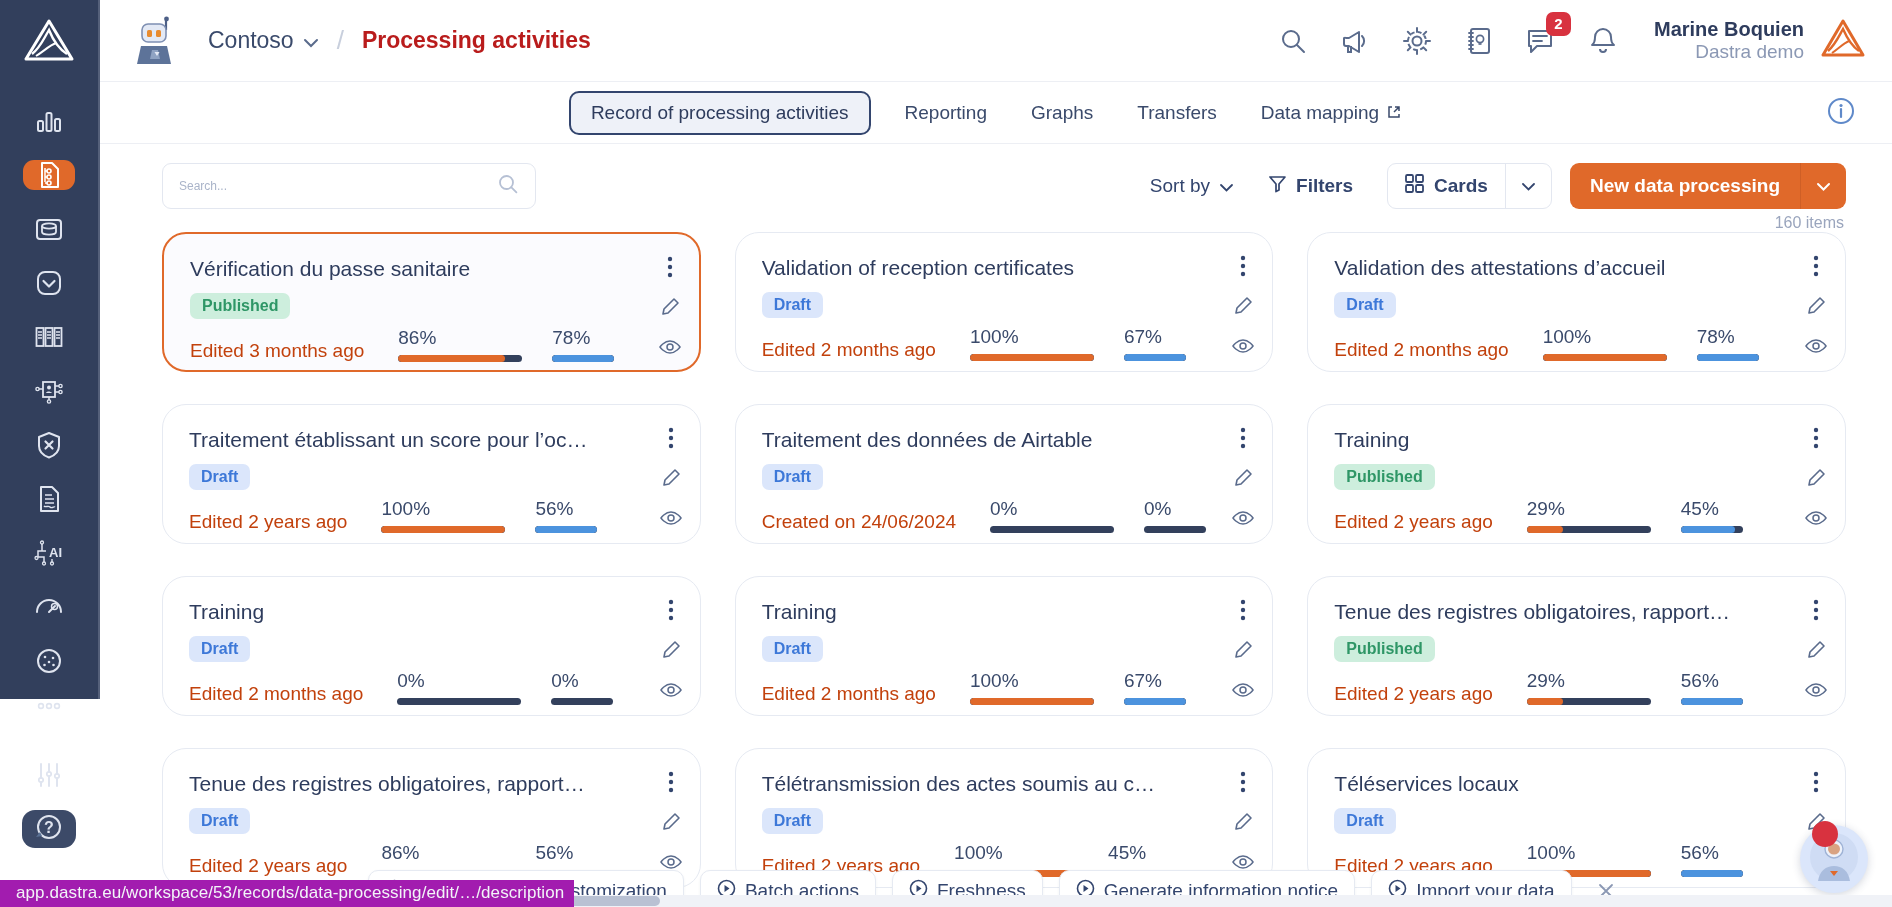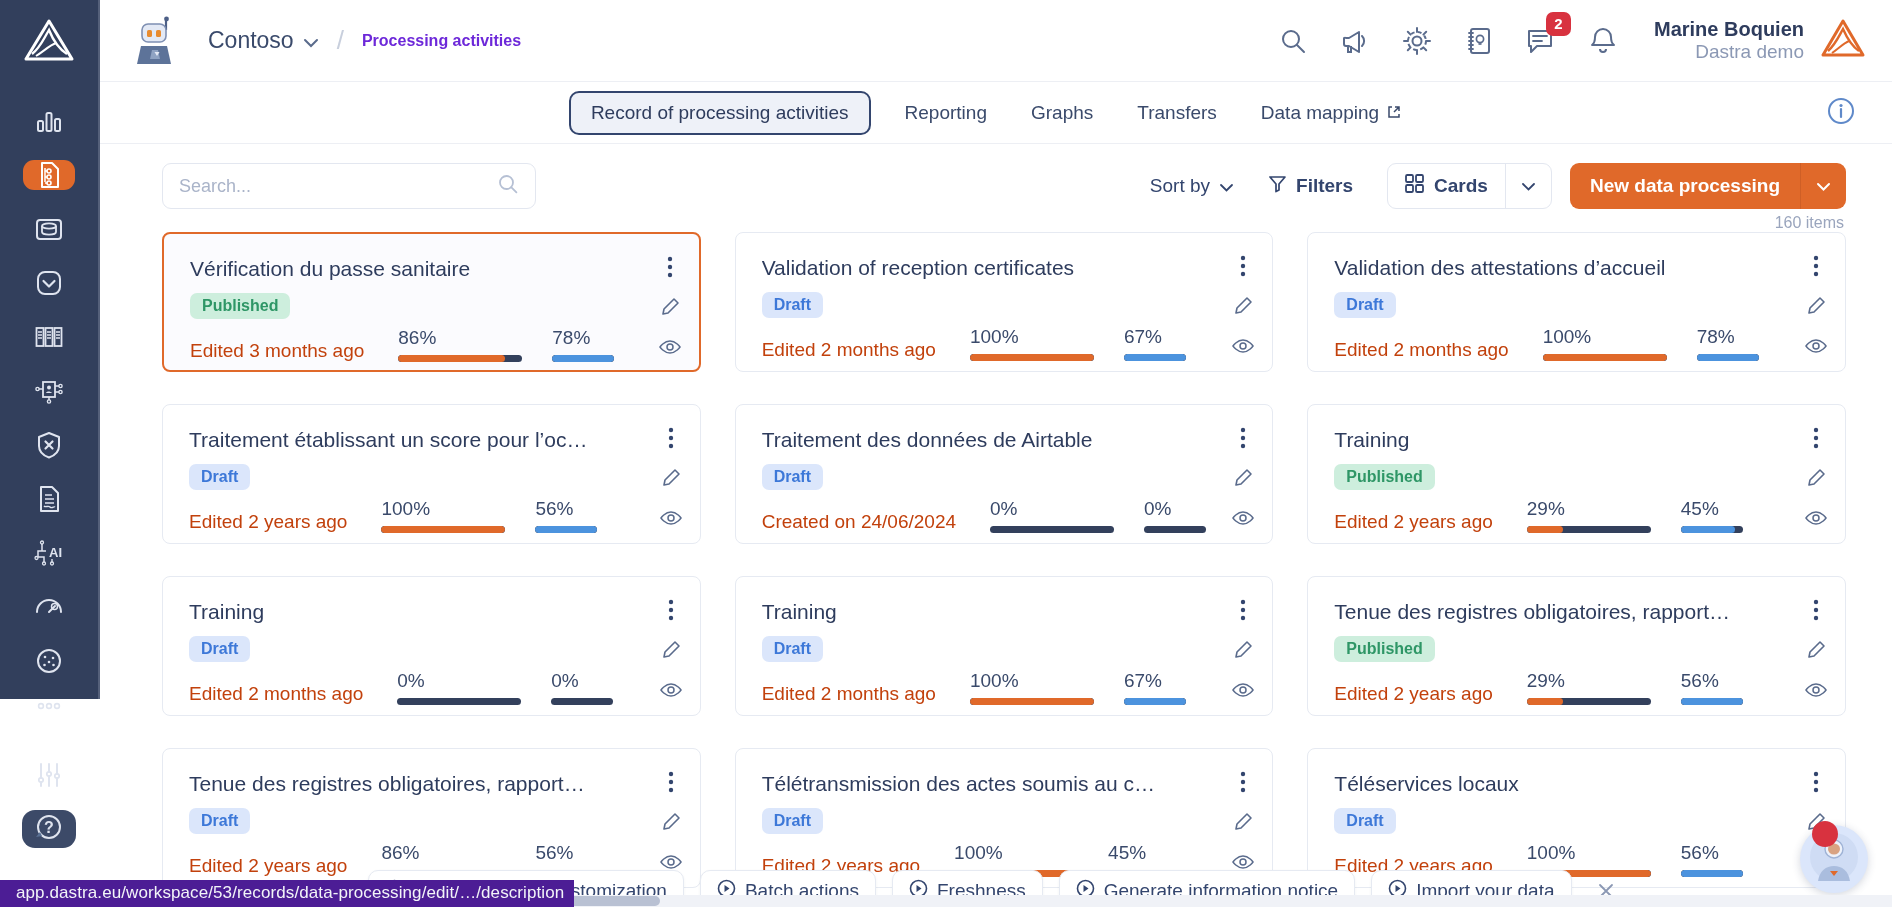--- a/index.html
+++ b/index.html
@@ -51,21 +51,21 @@
     display: flex; align-items: center;
     padding: 0 26px 0 28px;
     border-bottom: 1px solid #edeff4;
   }
   .bot-logo { width: 58px; height: 58px; margin-right: 22px; flex:0 0 58px;}
   .crumb-org {
     font-size: 23px; color: #3a4a6b; font-weight: 400;
     display: flex; align-items: center; gap: 9px; cursor: pointer;
   }
   .crumb-sep { color: #c8cfdd; font-size: 26px; margin: 0 18px; font-weight: 300;}
-  .crumb-page { font-size: 16px; color: #6d28d9; font-weight: 700; }
+  .crumb-page { font-size: 23px; color: #b91c1c; font-weight: 700; }
   .topbar-spacer { flex: 1; }
   .ticons { display: flex; align-items: center; gap: 28px; margin-right: 34px; }
   .ticon { position: relative; cursor: pointer; display:flex; align-items:center; justify-content:center;
            width: 34px; height: 34px;}
   .badge {
     position: absolute; top: -12px; right: -13px;
     background: #d8323f; color: #fff;
     font-size: 15px; font-weight: 700;
     border-radius: 7px; min-width: 25px; height: 24px;
     display: flex; align-items: center; justify-content: center;
@@ -103,21 +103,21 @@
     height: 66px; flex: 0 0 66px;
   }
   .search-box {
     width: 374px; height: 46px;
     border: 1px solid #e3e7f0; border-radius: 9px;
     display: flex; align-items: center;
     padding: 0 16px; background: #fff;
   }
   .search-box input {
     flex: 1; border: none; outline: none;
-    font-size: 18px; color: #4a5a7a;
+    font-size: 12px; color: #4a5a7a;
     font-family: "Liberation Sans", sans-serif; background: transparent;
   }
   .search-box input::placeholder { color: #aab4c9; }
   .tb-spacer { flex: 1; }
   .tb-btn {
     display: flex; align-items: center; gap: 9px;
     font-size: 19px; color: #33456e; font-weight: 600;
     cursor: pointer; margin-left: 34px; white-space: nowrap;
   }
   .tb-btn.plain { font-weight: 500; }
@@ -147,21 +147,21 @@
   }
   .items-count {
     text-align: right; font-size: 16px; color: #9aa5bd;
     padding: 4px 48px 0 0;
   }
 
   
   .grid-wrap { flex: 1; overflow: hidden; padding: 0 46px 0 62px; position: relative; }
   .grid { display: grid; grid-template-columns: repeat(3, 1fr); gap: 32px 34px; }
   .card {
-    border: 1px solid #e6eaf2; border-radius: 8px;
+    border: 1px solid #e6eaf2; border-radius: 24px;
     background: #fff; height: 140px;
     padding: 22px 32px 18px 26px;
     position: relative; cursor: pointer;
   }
   .card.selected {
     border: 2px solid #e0692a; background: #fbfbfe;
   }
   .card-title {
     font-size: 21px; color: #2e3c5d; font-weight: 400;
     white-space: nowrap; overflow: hidden; text-overflow: ellipsis;
@@ -208,21 +208,21 @@
     cursor: pointer; white-space: nowrap;
     box-shadow: 0 1px 3px rgba(40,55,90,.06);
   }
   .bb-close {
     width: 36px; height: 36px; border-radius: 50%;
     display: flex; align-items: center; justify-content: center;
     cursor: pointer; color: #8b98b4;
   }
   .statusurl {
     position: absolute; left: 0; bottom: 0;
-    background: #4c1d95; color: #f2f4f8;
+    background: #a21caf; color: #f2f4f8;
     font-size: 17px; padding: 3px 10px 4px 16px;
     font-family: "Liberation Sans", sans-serif;
     z-index: 40; letter-spacing: .1px;
   }
   .chat-bubble {
     position: absolute; right: 24px; bottom: 14px;
     width: 68px; height: 68px; border-radius: 50%;
     background: #dbe6fb; z-index: 30;
     display: flex; align-items: center; justify-content: center;
     box-shadow: 0 2px 8px rgba(40,55,90,.2);

